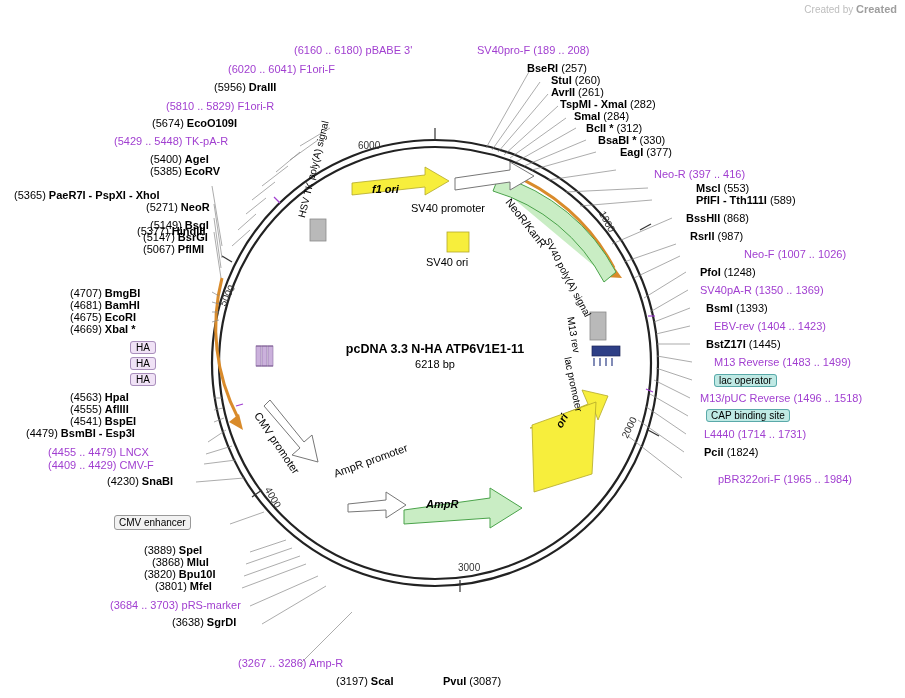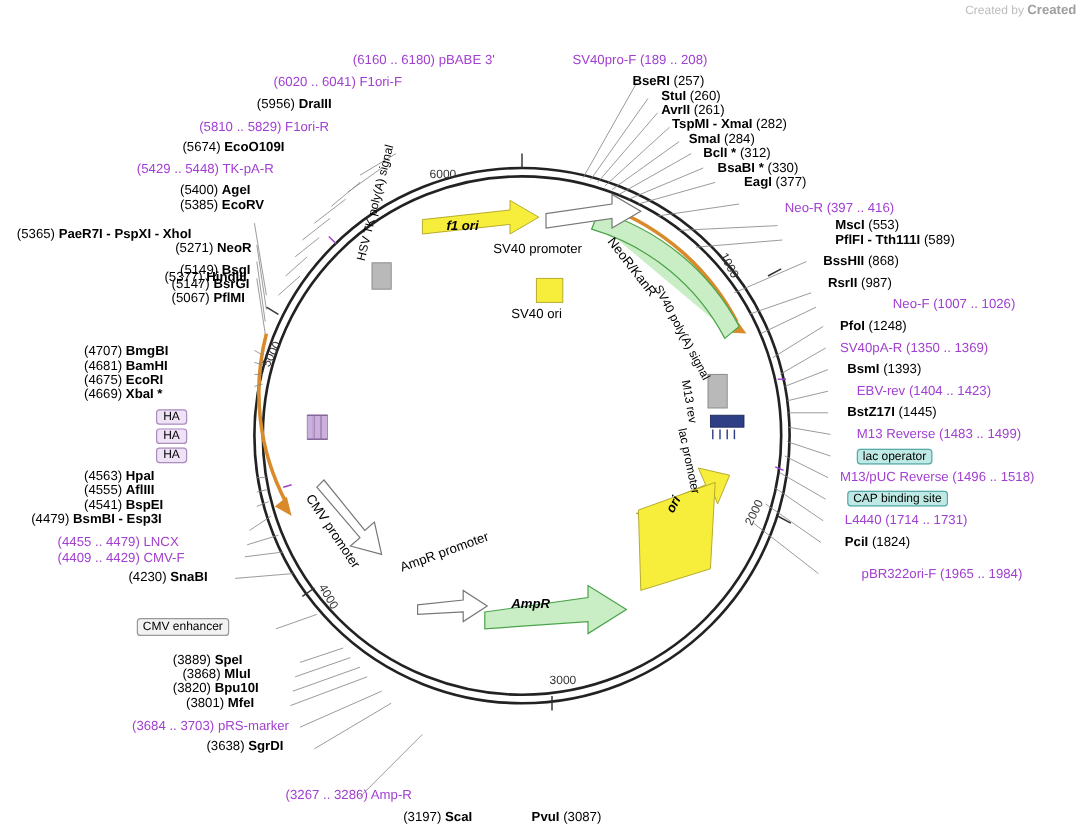--- a/index.html
+++ b/index.html
@@ -236,20 +236,22 @@
       <line x1="646" y1="389" x2="653" y2="392"></line>
       <line x1="648" y1="316" x2="655" y2="316"></line>
     </g>
   </svg>
 
   <div id="watermark">
     <span>Created by</span>
     <span class="sg">Created</span>
   </div>
 
+  <div id="plasmid-title">pcDNA 3.3 N-HA ATP6V1E1-11</div>
+  <div id="plasmid-size">6218 bp</div>
 
   <div class="tick-num" style="left:358px;top:140px;">6000</div>
   <div class="tick-num" style="left:596px;top:216px;transform:rotate(62deg);">1000</div>
   <div class="tick-num" style="left:618px;top:422px;transform:rotate(-64deg);">2000</div>
   <div class="tick-num" style="left:458px;top:562px;">3000</div>
   <div class="tick-num" style="left:262px;top:492px;transform:rotate(60deg);">4000</div>
   <div class="tick-num" style="left:216px;top:290px;transform:rotate(-62deg);">5000</div>
 
   <div class="lbl" style="left:372px;top:183px;font-weight:bold;font-style:italic;font-size:11px;">f1 ori</div>
   <div class="lbl" style="left:411px;top:202px;font-size:11px;">SV40 promoter</div>

